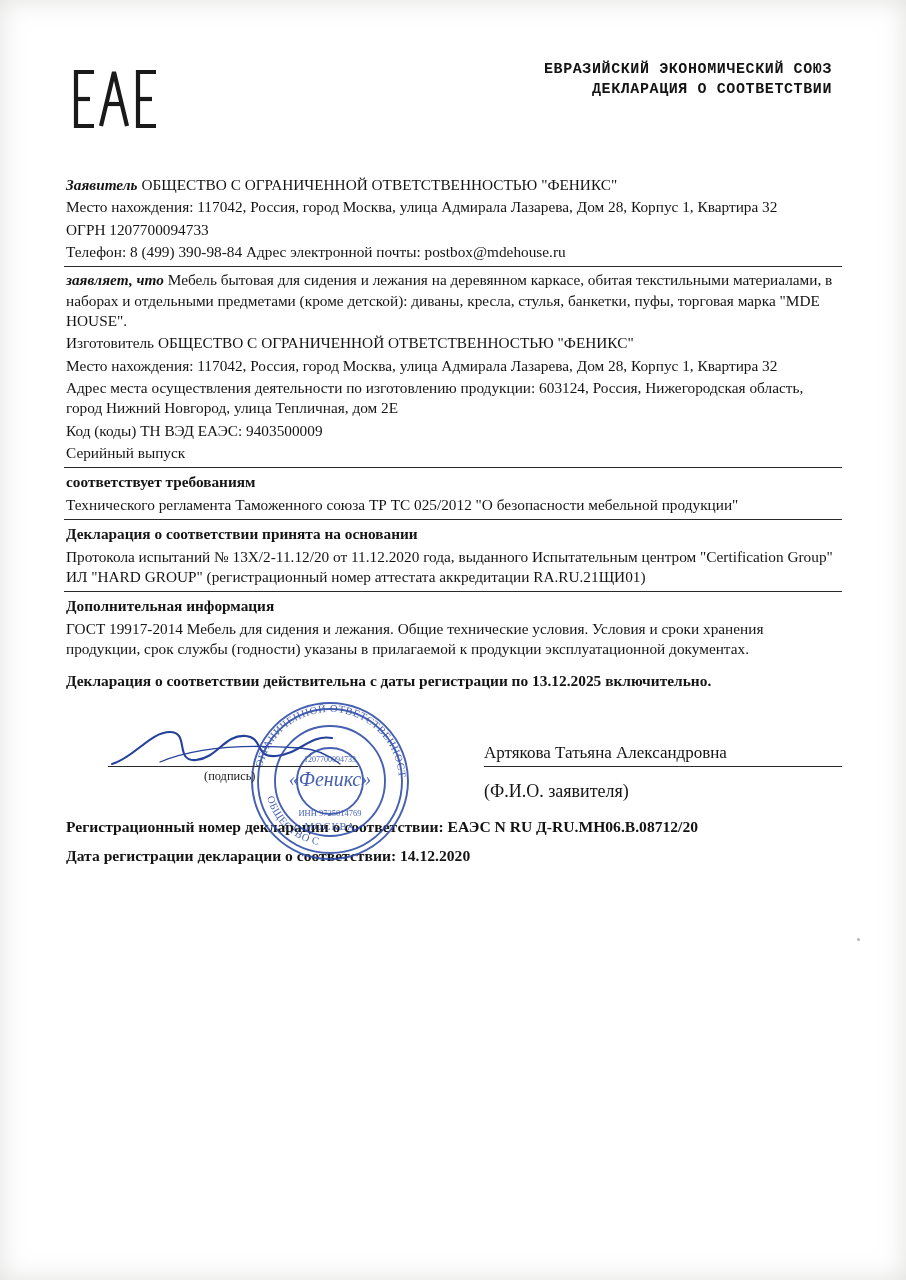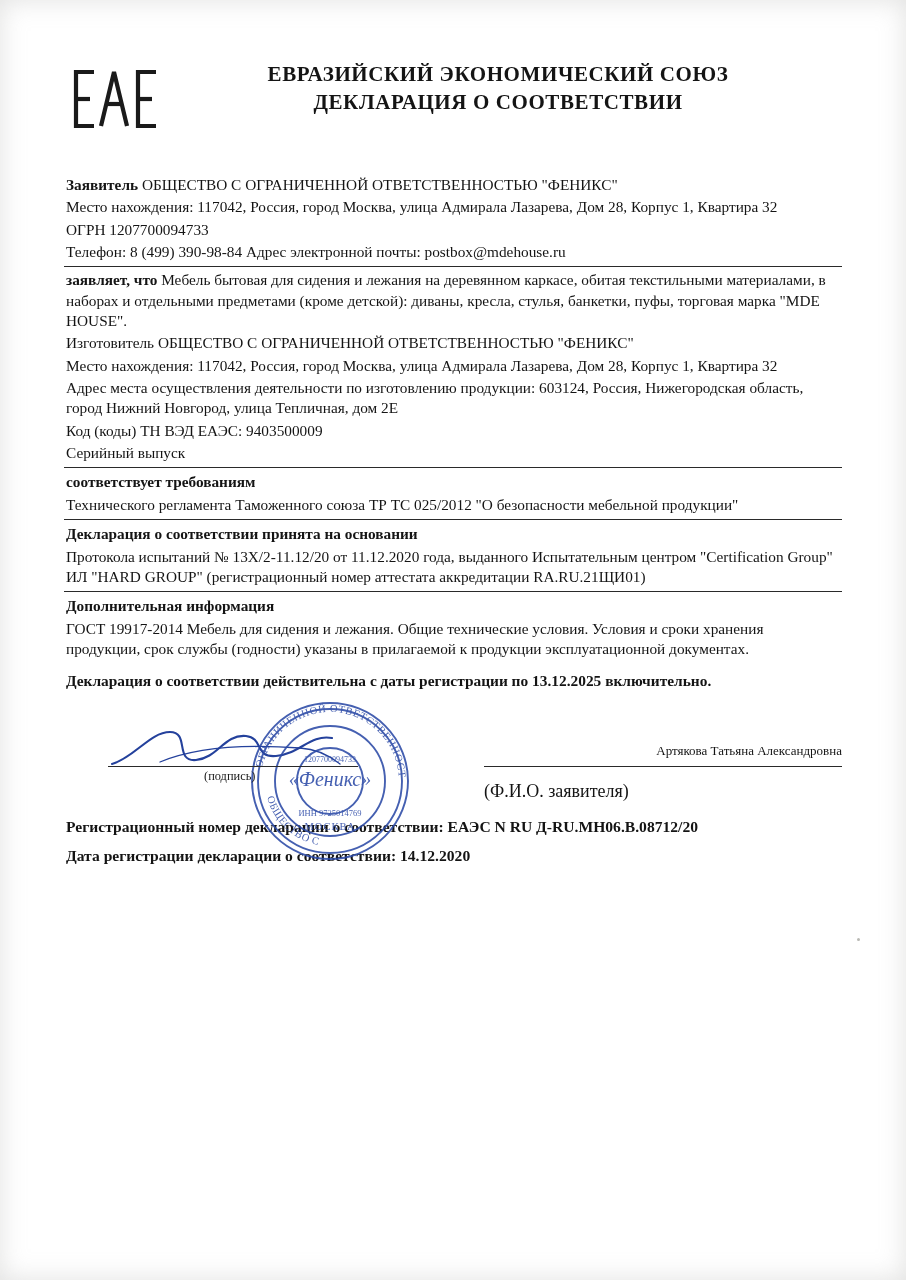--- a/index.html
+++ b/index.html
@@ -45,38 +45,39 @@
     top: 8px;
     width: 92px;
     height: 62px;
   }
   .title-block {
     text-align: center;
     padding-left: 100px;
     padding-right: 10px;
   }
   .title-line {
-    font-family: Liberation Serif, serif;
+    font-family: Liberation Mono, monospace;
     font-weight: bold;
-    font-size: 21px;
+    font-size: 15px;
     letter-spacing: 0.6px;
     line-height: 1.35;
     white-space: nowrap;
+    text-align: right;
   }
 
   
   .body {
     margin-top: 34px;
     font-size: 15.3px;
     line-height: 1.33;
   }
   .row {
     padding: 1px 2px 1px 2px;
   }
-  .b { font-weight: bold; }
+  .b { font-weight: bold; font-style: italic; }
   .rule {
     border-top: 1px solid #2a2a2a;
     margin: 3px 0 2px 0;
     height: 0;
   }
   .section-head {
     font-weight: bold;
     padding: 2px 2px 1px 2px;
   }
   .para { padding: 1px 2px; }
@@ -115,22 +116,22 @@
     left: 420px;
     top: 46px;
     width: 358px;
     border-bottom: 1px solid #2a2a2a;
   }
   .sig-name {
     position: absolute;
     left: 420px;
     top: 22px;
     width: 358px;
-    text-align: right;
-    font-size: 13px;
+    text-align: left;
+    font-size: 17px;
   }
   .sig-cap-right {
     position: absolute;
     left: 420px;
     top: 60px;
     width: 358px;
     text-align: left;
     font-size: 18px;
   }
   

